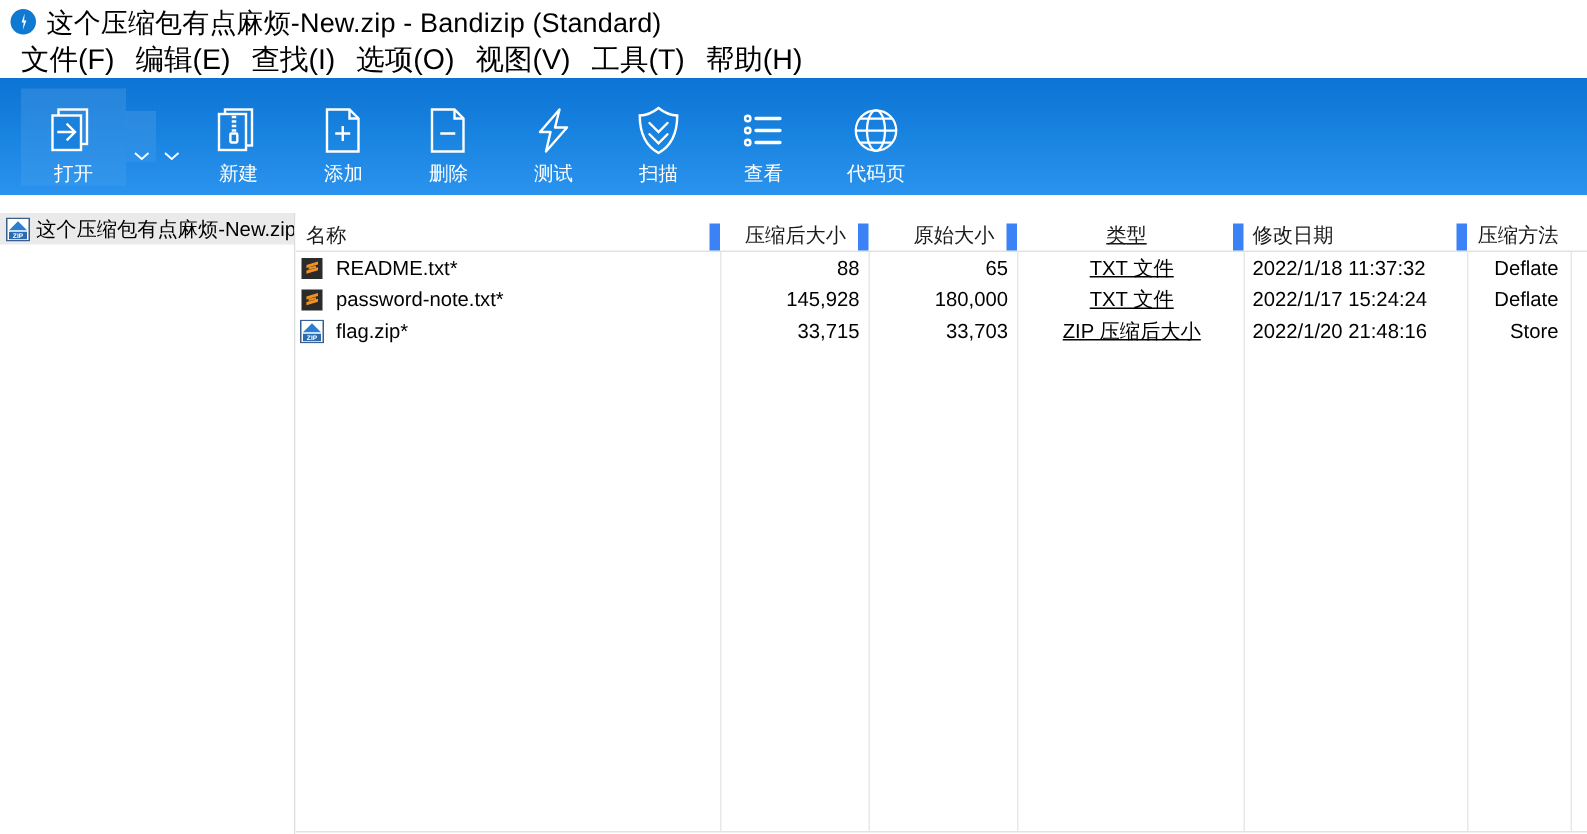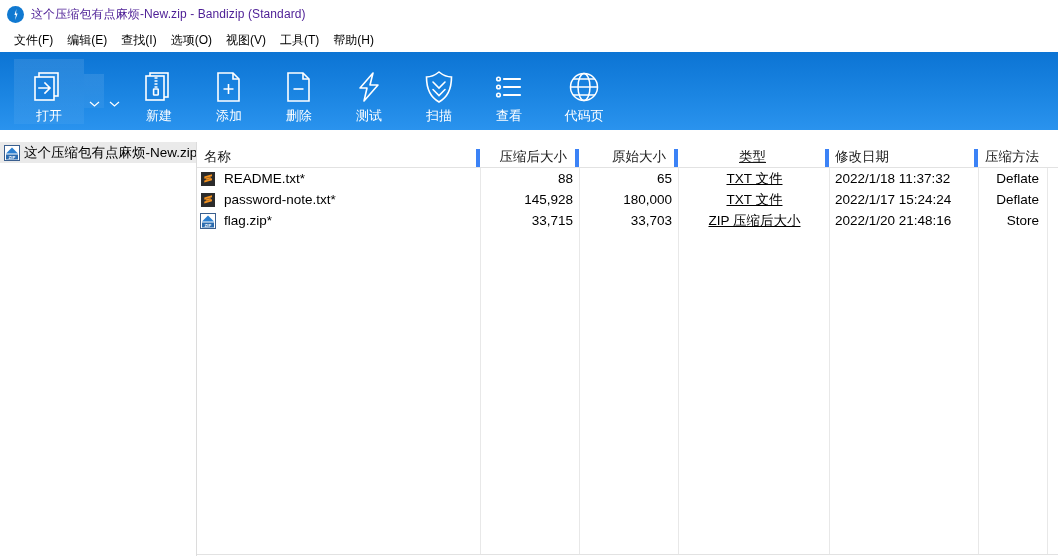--- a/index.html
+++ b/index.html
@@ -40,36 +40,36 @@
     content: "";
     position: absolute;
     left: 7px;
     top: 3px;
     width: 4px;
     height: 11px;
     background: #ffffff;
     clip-path: polygon(60% 0%, 10% 55%, 45% 55%, 30% 100%, 90% 42%, 52% 42%);
   }
   .title-text {
-    font-size: 12px;
-    color: #4c1d95;
+    font-size: 18px;
+    color: #000000;
     letter-spacing: 0.1px;
   }
 
   
   .menubar {
     height: 23px;
     display: flex;
     align-items: center;
     padding-left: 7px;
     background: #ffffff;
     user-select: none;
   }
   .menu-item {
-    font-size: 12px;
+    font-size: 19px;
     color: #000000;
     padding: 2px 7px 3px 7px;
     cursor: default;
     white-space: nowrap;
   }
 
   
   .toolbar {
     height: 78px;
     background: linear-gradient(to bottom, #0c74d4 0%, #1b85e2 55%, #2a93ee 100%);
@@ -175,21 +175,21 @@
     border-bottom: 1px solid #e2e2e2;
     background: #ffffff;
     user-select: none;
     position: relative;
   }
   .hdr .cell {
     font-size: 13.5px;
     color: #1a1a1a;
     padding-bottom: 3px;
     box-sizing: border-box;
-    border-right: 4px solid #3b82f6;
+    border-right: 7px solid #3b82f6;
     height: 18px;
     line-height: 15px;
     cursor: default;
     overflow: hidden;
     white-space: nowrap;
   }
 
   .rows { flex: 1 1 auto; position: relative; }
   .row {
     height: 21px;

